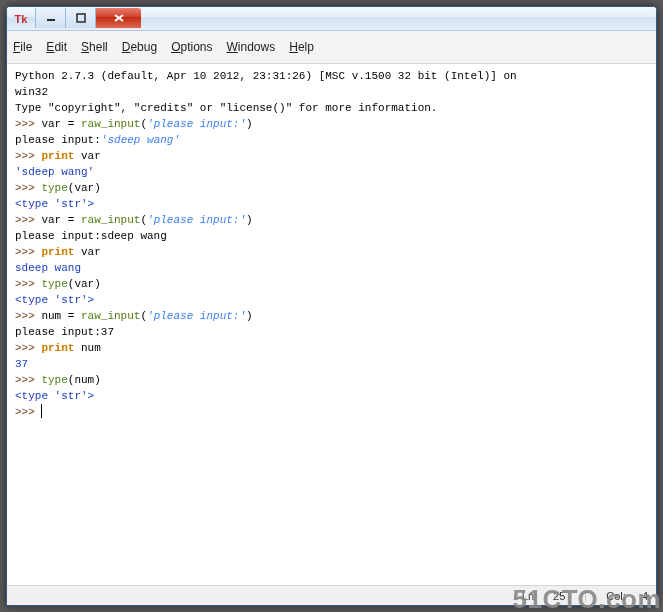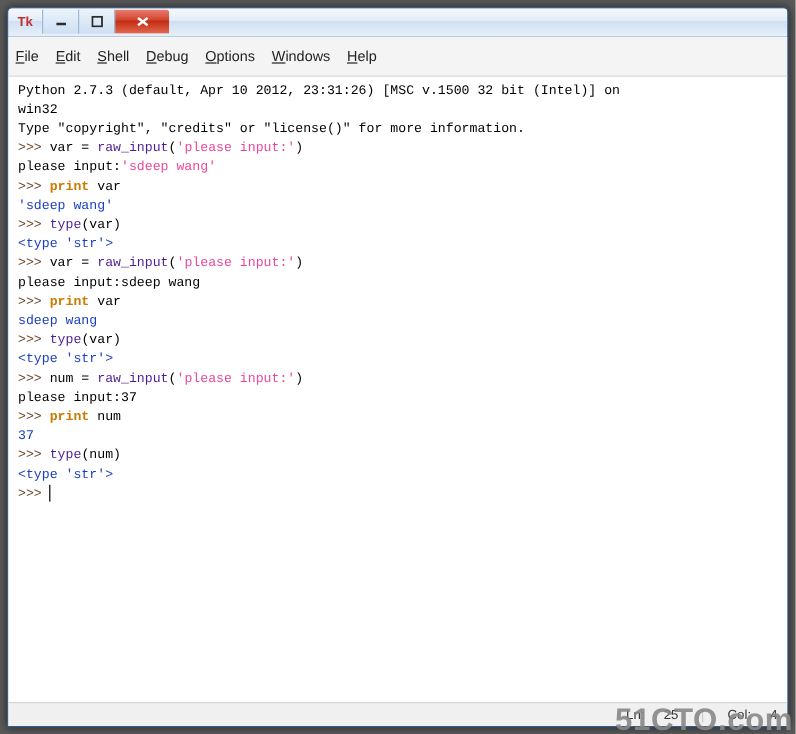--- a/index.html
+++ b/index.html
@@ -87,22 +87,22 @@
     line-height: 16px;
     padding: 4px 8px;
     white-space: pre;
     overflow: hidden;
     position: relative;
   }
   .line { display: block; }
   .c-default { color: #000; }
   .c-prompt { color: #6b4226; }
   .c-keyword { color: #cc7a00; font-weight: bold; }
-  .c-string  { color: #ec4899; }
-  .c-builtin { color: #4c1d95; }
+  .c-string  { color: #3b82f6; font-style: italic; }
+  .c-builtin { color: #4d7c0f; }
   .c-output  { color: #1a3fbf; }
   .cursor {
     display: inline-block;
     width: 1px;
     height: 14px;
     background: #000;
     vertical-align: text-bottom;
     margin-left: 0px;
   }
   .statusbar {

